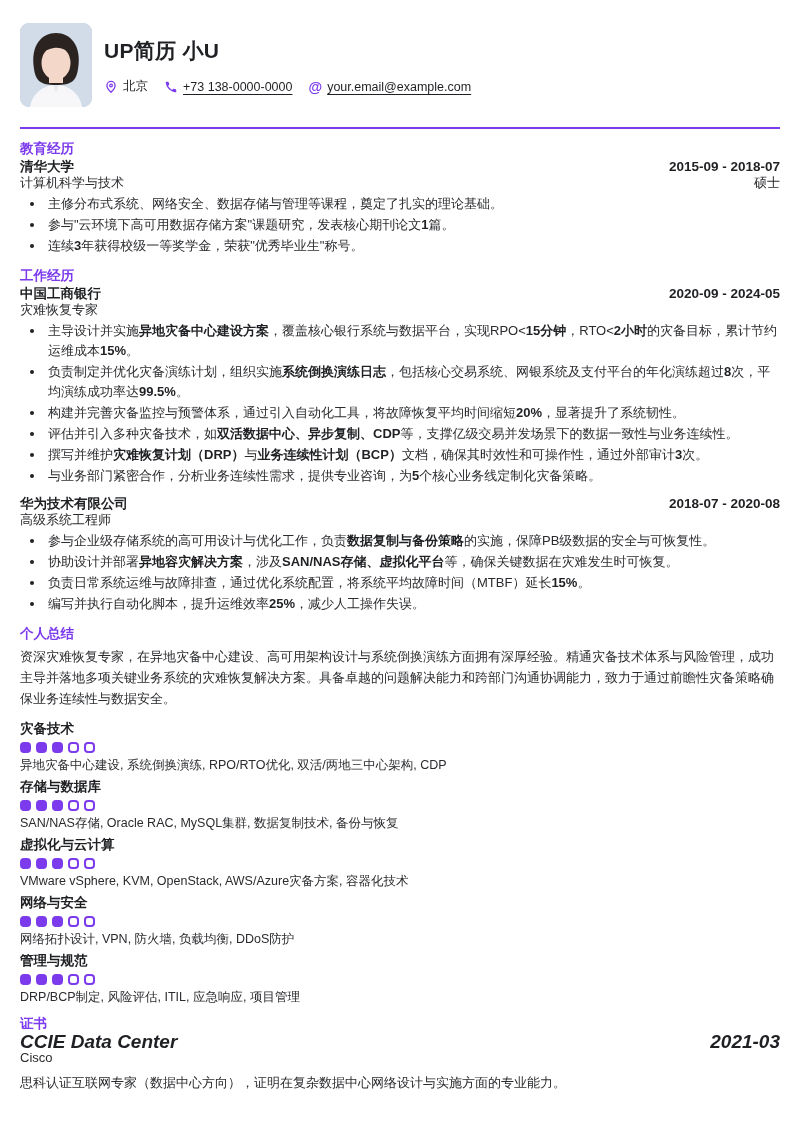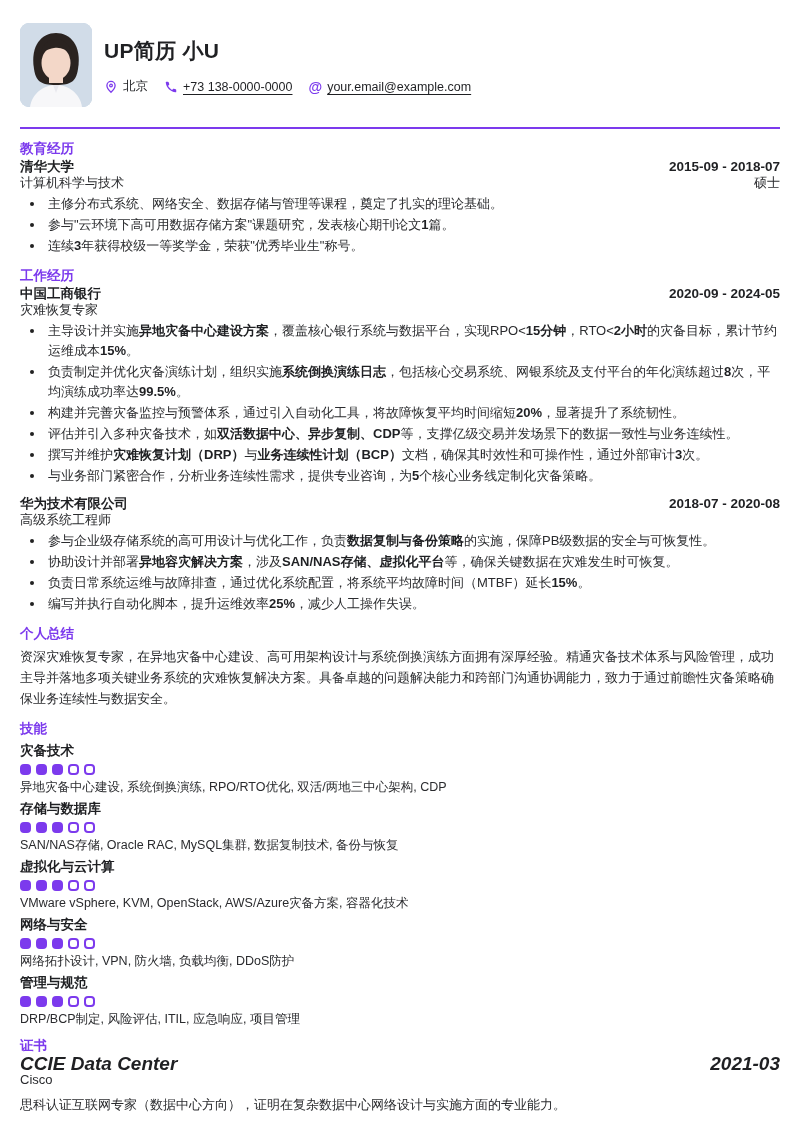--- a/index.html
+++ b/index.html
@@ -159,21 +159,20 @@
     </div>
   </div>
   </section>
 
   <section>
     <h2>个人总结</h2>
     <p class="summary">资深灾难恢复专家，在异地灾备中心建设、高可用架构设计与系统倒换演练方面拥有深厚经验。精通灾备技术体系与风险管理，成功主导并落地多项关键业务系统的灾难恢复解决方案。具备卓越的问题解决能力和跨部门沟通协调能力，致力于通过前瞻性灾备策略确保业务连续性与数据安全。</p>
   </section>
 
   <section>
-    <h2>技能</h2>
     <div id="skills-list">
     <div class="skill">
       <div class="skill-name">灾备技术</div>
       <div class="dots">
             <span class="dot filled"></span>
             <span class="dot filled"></span>
             <span class="dot filled"></span>
             <span class="dot"></span>
             <span class="dot"></span>
           </div>

